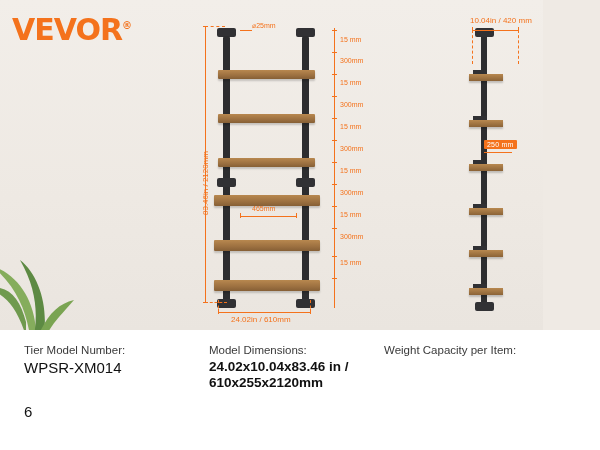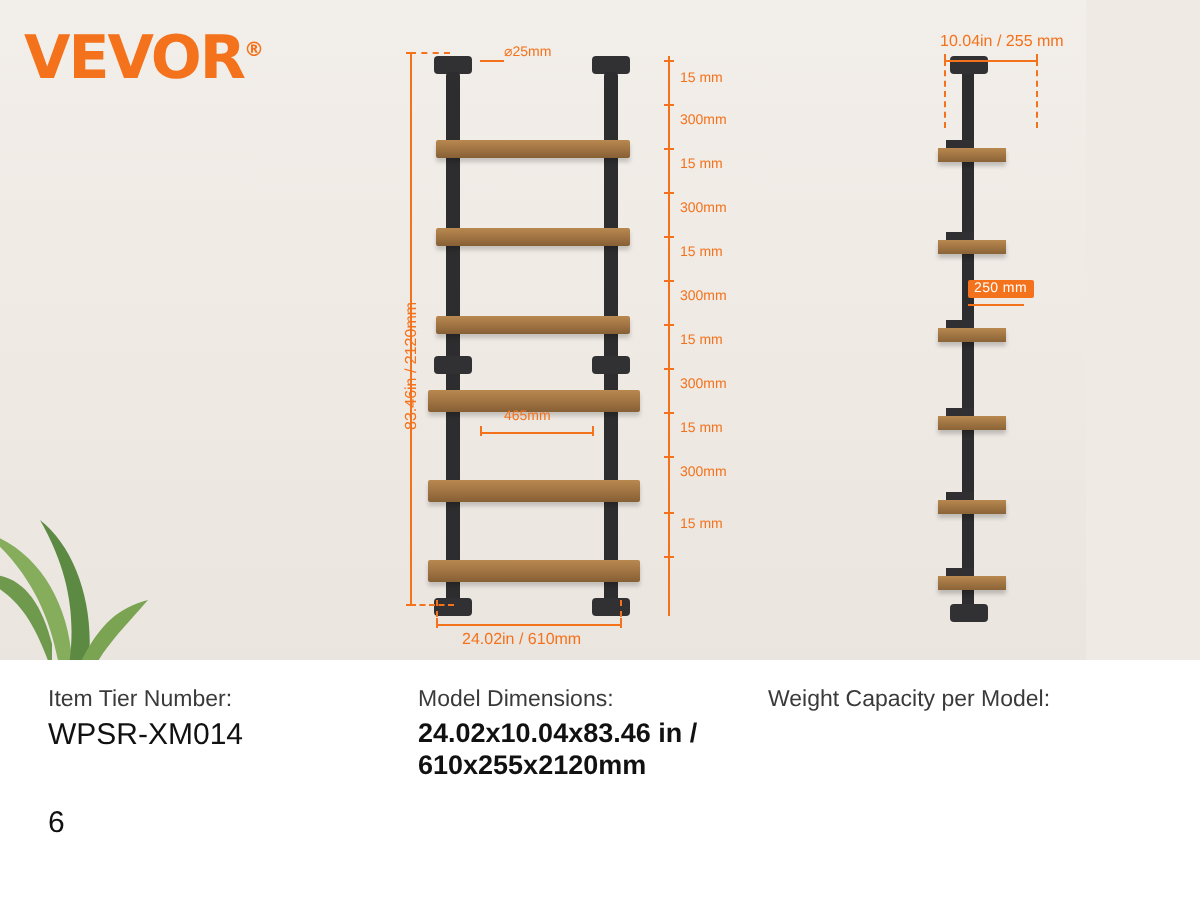--- a/index.html
+++ b/index.html
@@ -184,48 +184,48 @@
       <div class="sbracket" style="left:18px; top:140px;"></div>
       <div class="sboard" style="left:14px; top:144px;"></div>
       <div class="sbracket" style="left:18px; top:184px;"></div>
       <div class="sboard" style="left:14px; top:188px;"></div>
       <div class="sbracket" style="left:18px; top:226px;"></div>
       <div class="sboard" style="left:14px; top:230px;"></div>
       <div class="sbracket" style="left:18px; top:264px;"></div>
       <div class="sboard" style="left:14px; top:268px;"></div>
     </div>
 
-    <div class="dim" style="left:470px; top:16px; font-size:8px;">10.04in / 255 mm</div>
+    <div class="dim" style="left:470px; top:16px; font-size:8px;">10.04in / 420 mm</div>
     <div class="hline" style="left:472px; top:30px; width:46px;"></div>
     <div class="tickh" style="left:472px; top:27px;"></div>
     <div class="tickh" style="left:518px; top:27px;"></div>
     <div class="dash-v" style="left:472px; top:30px; height:34px;"></div>
     <div class="dash-v" style="left:518px; top:30px; height:34px;"></div>
 
     <div class="badge" style="left:484px; top:140px;">250 mm</div>
     <div class="hline" style="left:484px; top:152px; width:28px;"></div>
   </div>
 
   <div class="specs">
     <div class="spec-grid">
 
       <div class="spec-cell">
-        <div class="spec-label">Item Tier Number:</div>
+        <div class="spec-label">Tier Model Number:</div>
         <div class="spec-value">WPSR-XM014</div>
       </div>
 
 
       <div class="spec-cell">
         <div class="spec-label">Model Dimensions:</div>
         <div class="spec-value small" style="white-space:pre-line;">24.02x10.04x83.46 in /
 610x255x2120mm</div>
       </div>
 
       <div class="spec-cell">
-        <div class="spec-label">Weight Capacity per Model:</div>
+        <div class="spec-label">Weight Capacity per Item:</div>
       </div>
 
       <div class="spec-cell">
         <div class="spec-value">6</div>
       </div>
 
       <div class="spec-cell"></div>
     </div>
   </div>
 

